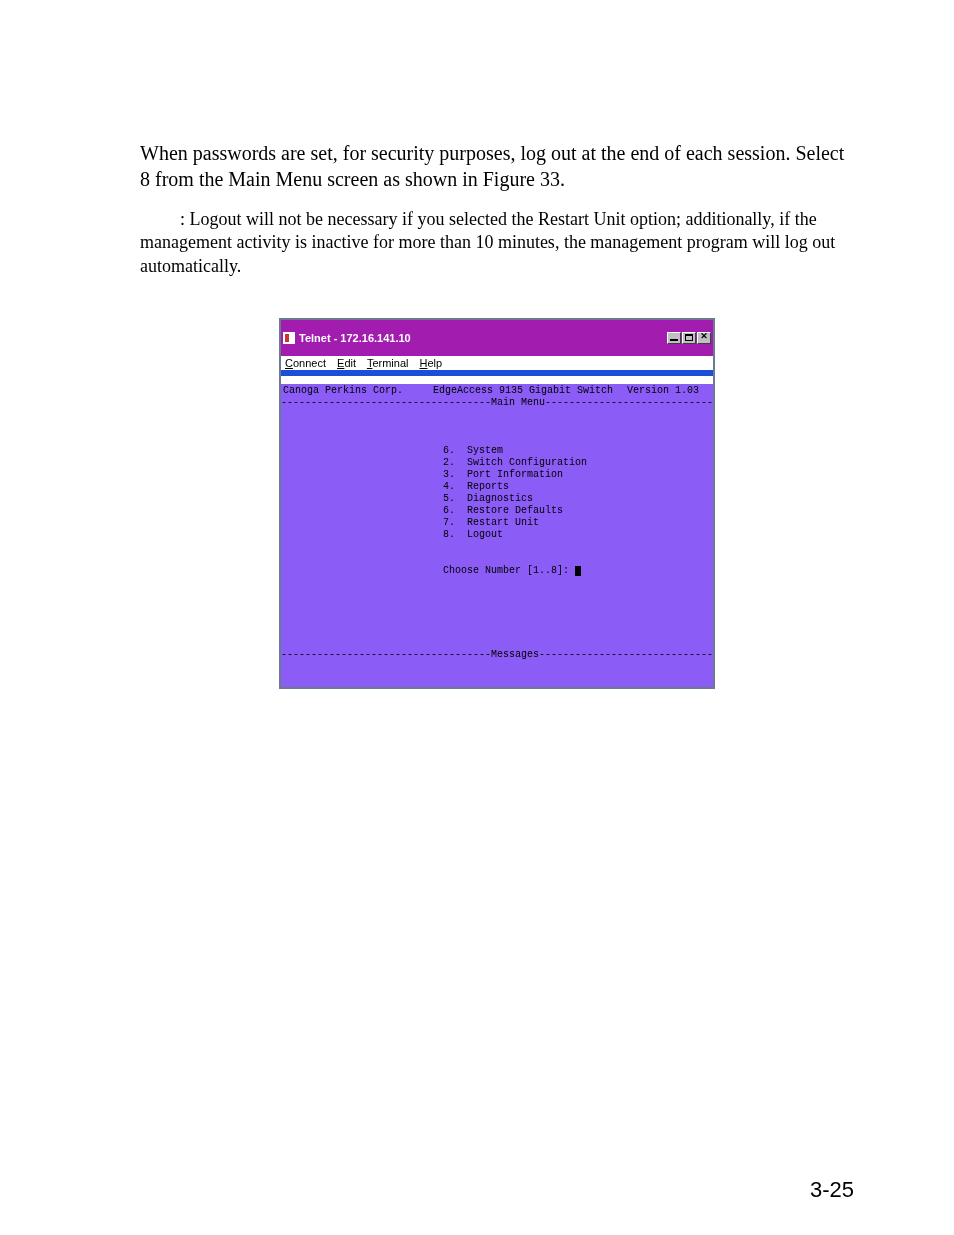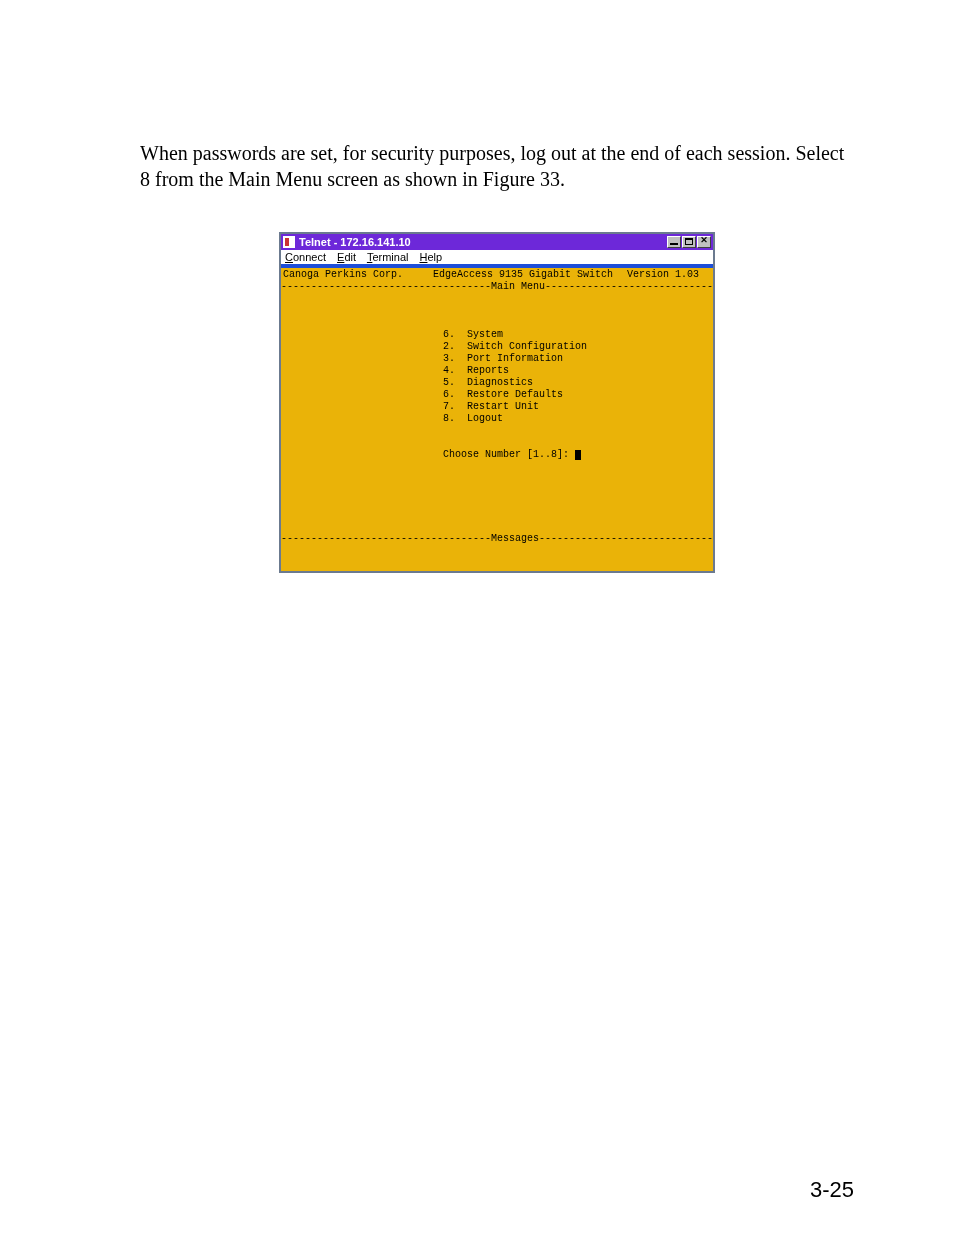--- a/index.html
+++ b/index.html
@@ -37,25 +37,25 @@
     width: 432px;
     margin: 40px auto 0 auto;
     border: 2px solid #6b7a8f;
     background: #ffffff;
     font-family: "Lucida Console", "Courier New", monospace;
   }
   .titlebar {
     display: flex;
     align-items: center;
     height: 16px;
-    background: #6d28d9; 
+    background: #a21caf; 
     color: #ffffff;
     font-family: Tahoma, Arial, sans-serif;
     font-size: 11px;
-    padding: 0 2px;
+    padding: 10px 2px;
   }
   .app-icon {
     width: 12px;
     height: 12px;
     margin-right: 4px;
     display: inline-block;
     background: #ffffff;
     position: relative;
   }
   .app-icon::after {
@@ -106,44 +106,45 @@
   .win-btn.close::after {
     content: "✕";
     position: absolute;
     left: 0; right: 0; top: -1px;
     font-size: 9px;
     font-weight: bold;
   }
 
   .menubar {
     background: #ffffff;
-    border-bottom: 4px solid #1d4ed8;
+    border-bottom: 6px solid #1d4ed8;
     padding: 1px 4px;
     font-family: Tahoma, Arial, sans-serif;
     font-size: 11px;
     color: #000;
   }
   .menubar .menu-item {
     margin-right: 8px;
     cursor: default;
   }
   .menubar .menu-item .ul {
     text-decoration: underline;
   }
 
   .terminal {
-    background: #eab308;
+    background: #8b5cf6;
     color: #000000;
     font-size: 10px;
     line-height: 12px;
     white-space: pre;
     padding: 1px 0 2px 0;
     letter-spacing: 0px;
     font-family: "Lucida Console","Courier New",monospace;
     overflow: hidden;
+    margin-top: 8px;
   }
   .hdr-line {
     display: flex;
   }
   .hdr-left { width: 130px; padding-left:2px;}
   .hdr-center { flex:1; text-align: right; }
   .hdr-right { width: 100px; text-align: center; }
 
   .cursor {
     display: inline-block;
@@ -161,20 +162,21 @@
     font-family: Liberation Sans, sans-serif;
   }
 </style>
 </head>
 <body>
 
 <div class="page">
 
   <p class="para">When passwords are set, for security purposes, log out at the end of each session. Select 8 from the Main Menu screen as shown in Figure 33.</p>
 
+  <p class="note"><span class="note-indent"></span><span>: Logout will not be necessary if you selected the Restart Unit option; additionally, if the management activity is inactive for more than 10 minutes, the management program will log out automatically.</span></p>
 
   <div class="telnet-window">
     <div class="titlebar">
       <span class="app-icon"></span>
       <span class="titlebar-text">Telnet - 172.16.141.10</span>
       <span class="win-buttons">
         <span class="win-btn minimize"></span>
         <span class="win-btn maximize"></span>
         <span class="win-btn close"></span>
       </span>

